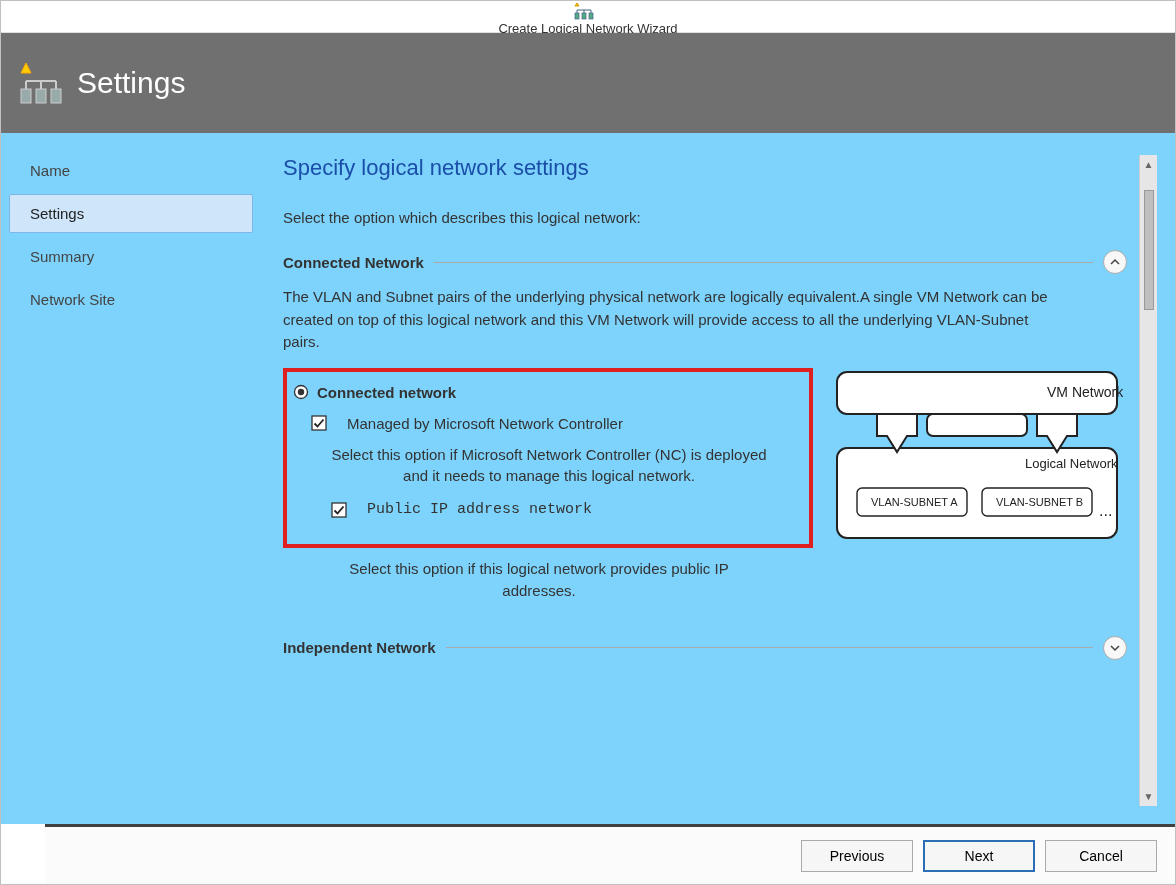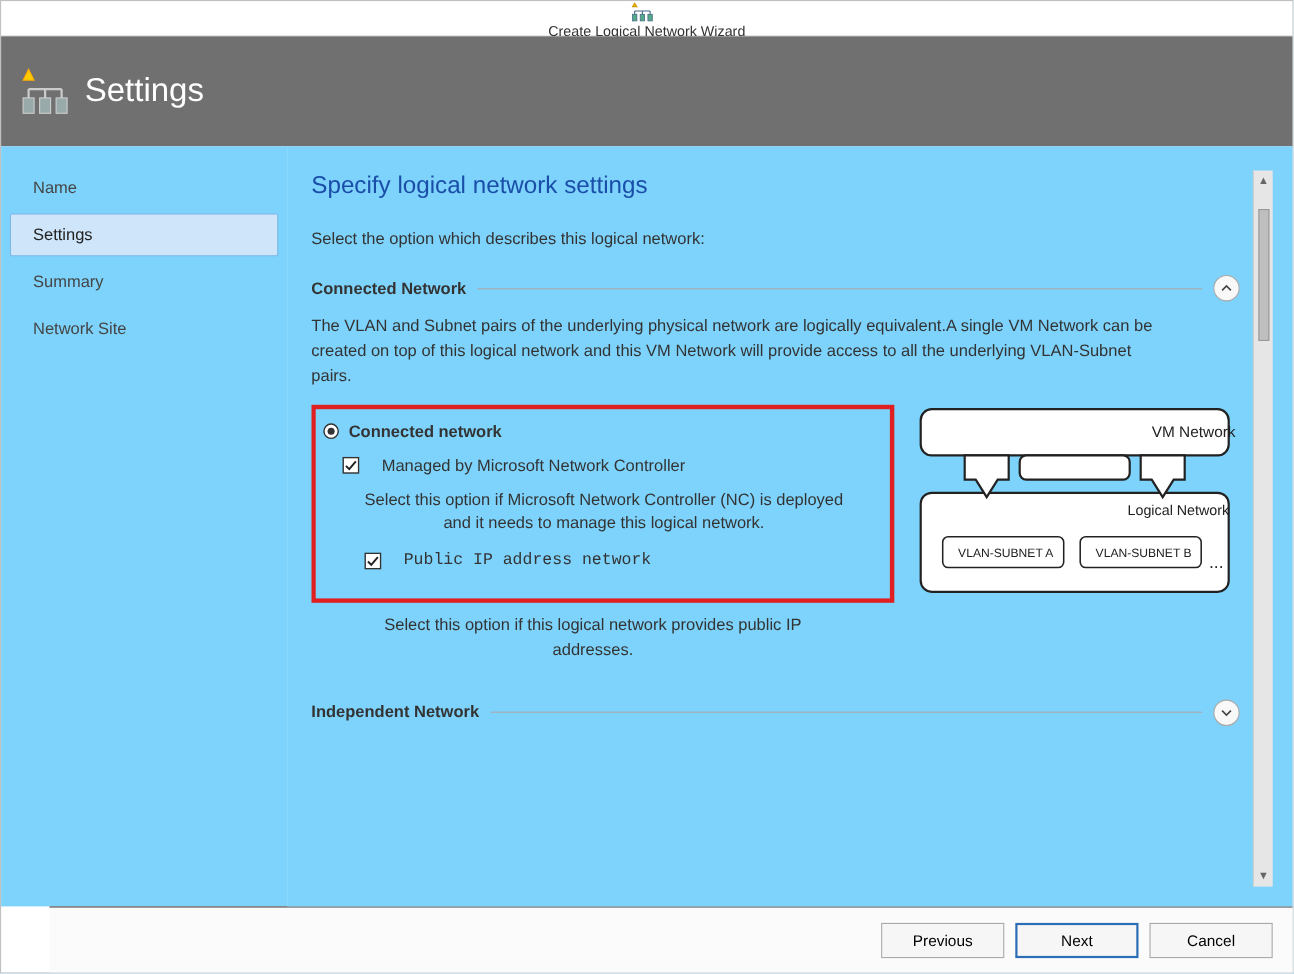--- a/index.html
+++ b/index.html
@@ -28,21 +28,21 @@
   .row { display: flex; align-items: flex-start; }
   .left-col { flex: 1; }
   .highlight-box { border: 4px solid #e02020; padding: 8px 10px 14px 6px; margin-bottom: 10px; }
   .radio-row { display: flex; align-items: center; margin: 4px 0 14px 0; }
   .radio-row .label { font-weight: 600; font-size: 15px; margin-left: 8px; }
   .check-row { display: flex; align-items: center; margin-left: 18px; margin-bottom: 12px; gap: 12px; }
   .check-row .label { font-size: 15px; margin-left: 8px; }
   .sub-desc { font-size: 15px; margin-left: 36px; line-height: 1.45; max-width: 440px; margin-bottom: 14px; text-align: center; }
   .check-row.nested { margin-left: 38px; font-family: Liberation Mono, monospace; }
   .diagram { width: 300px; margin-left: 14px; }
-  .footer { height: 60px; border-top: 1px solid #404040; display: flex; align-items: center; justify-content: flex-end; padding: 0 18px; gap: 10px; background: #fbfbfb; margin-left: 44px; }
+  .footer { height: 60px; border-top: 3px solid #404040; display: flex; align-items: center; justify-content: flex-end; padding: 0 18px; gap: 10px; background: #fbfbfb; margin-left: 44px; }
   .btn { width: 112px; height: 32px; border: 1px solid #aaa; background: #f6f6f6; font-size: 14px; cursor: pointer; }
   .btn.default { border: 2px solid #2c6eb5; }
   .scroll-hint { width: 18px; background: #e6e6e6; border-left: 1px solid #ccc; display: flex; flex-direction: column; align-items: center; justify-content: space-between; padding: 4px 0; }
   .scroll-arrow { font-size: 10px; color: #666; }
   .scroll-thumb { width: 10px; flex: 0 0 120px; background: #bfbfbf; border: 1px solid #999; margin-top: 20px; }
   .checkbox-svg, .radio-svg { flex-shrink: 0; }
 </style>
 </head>
 <body>
 

